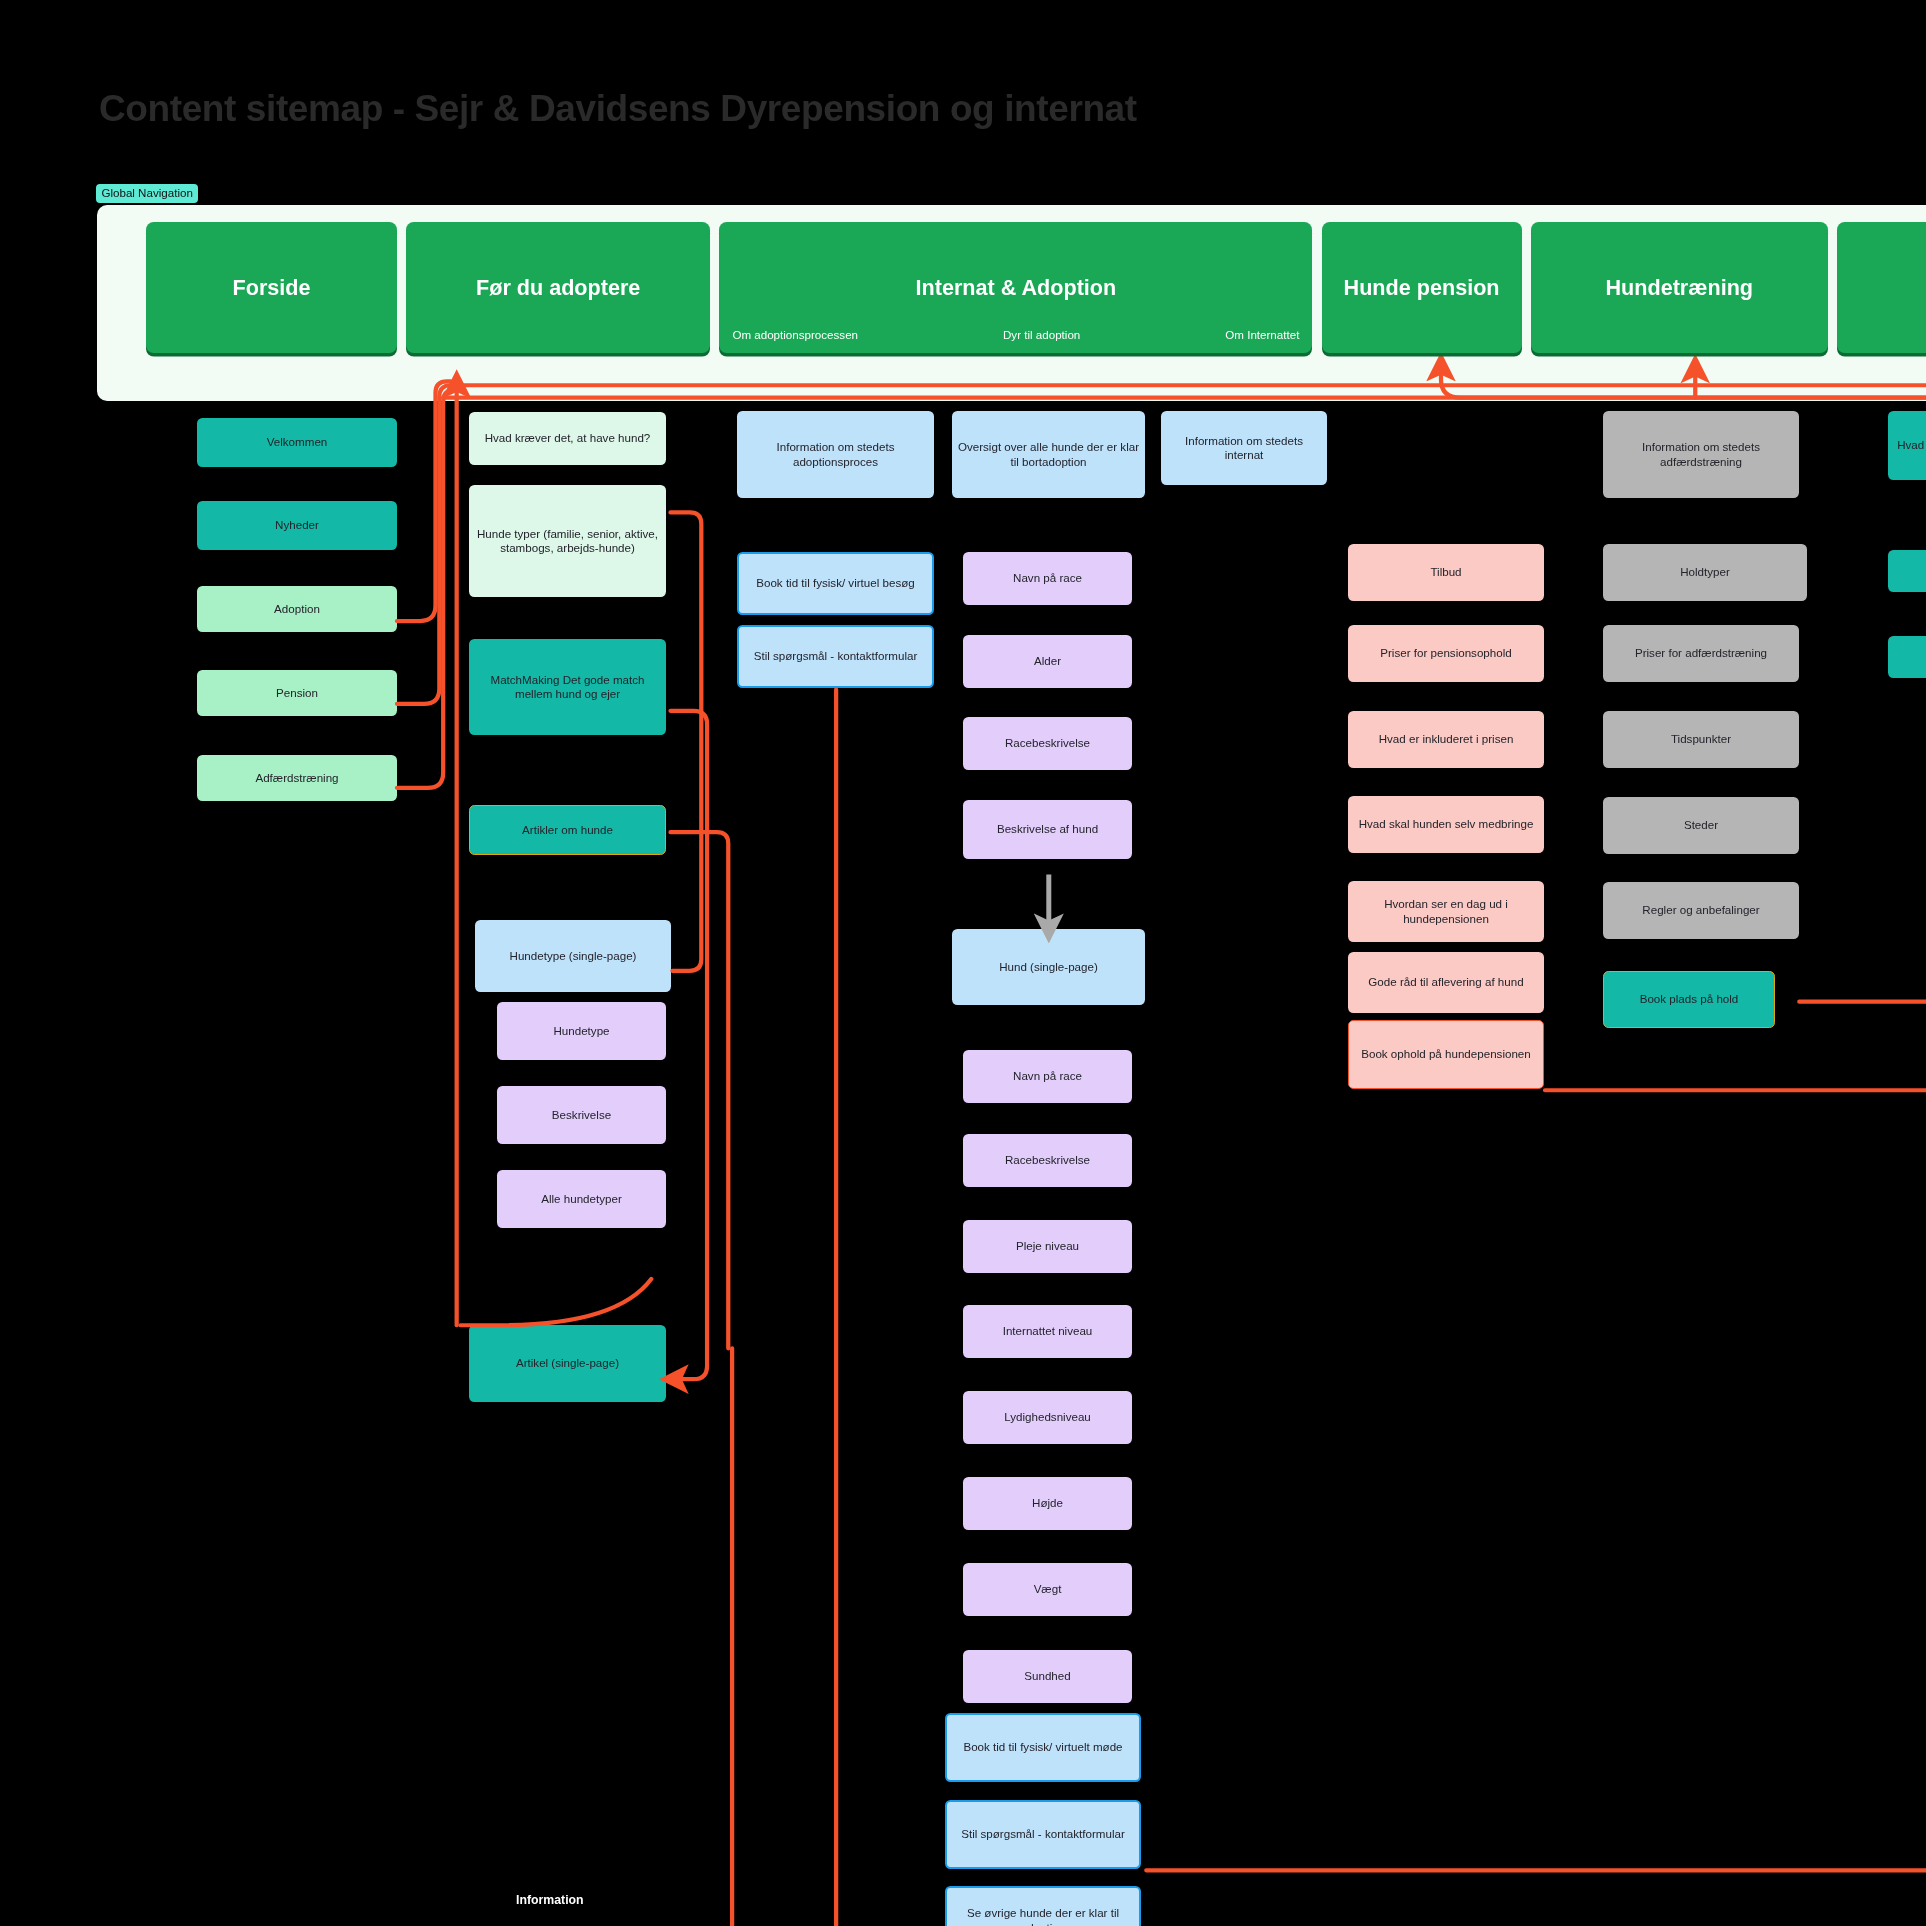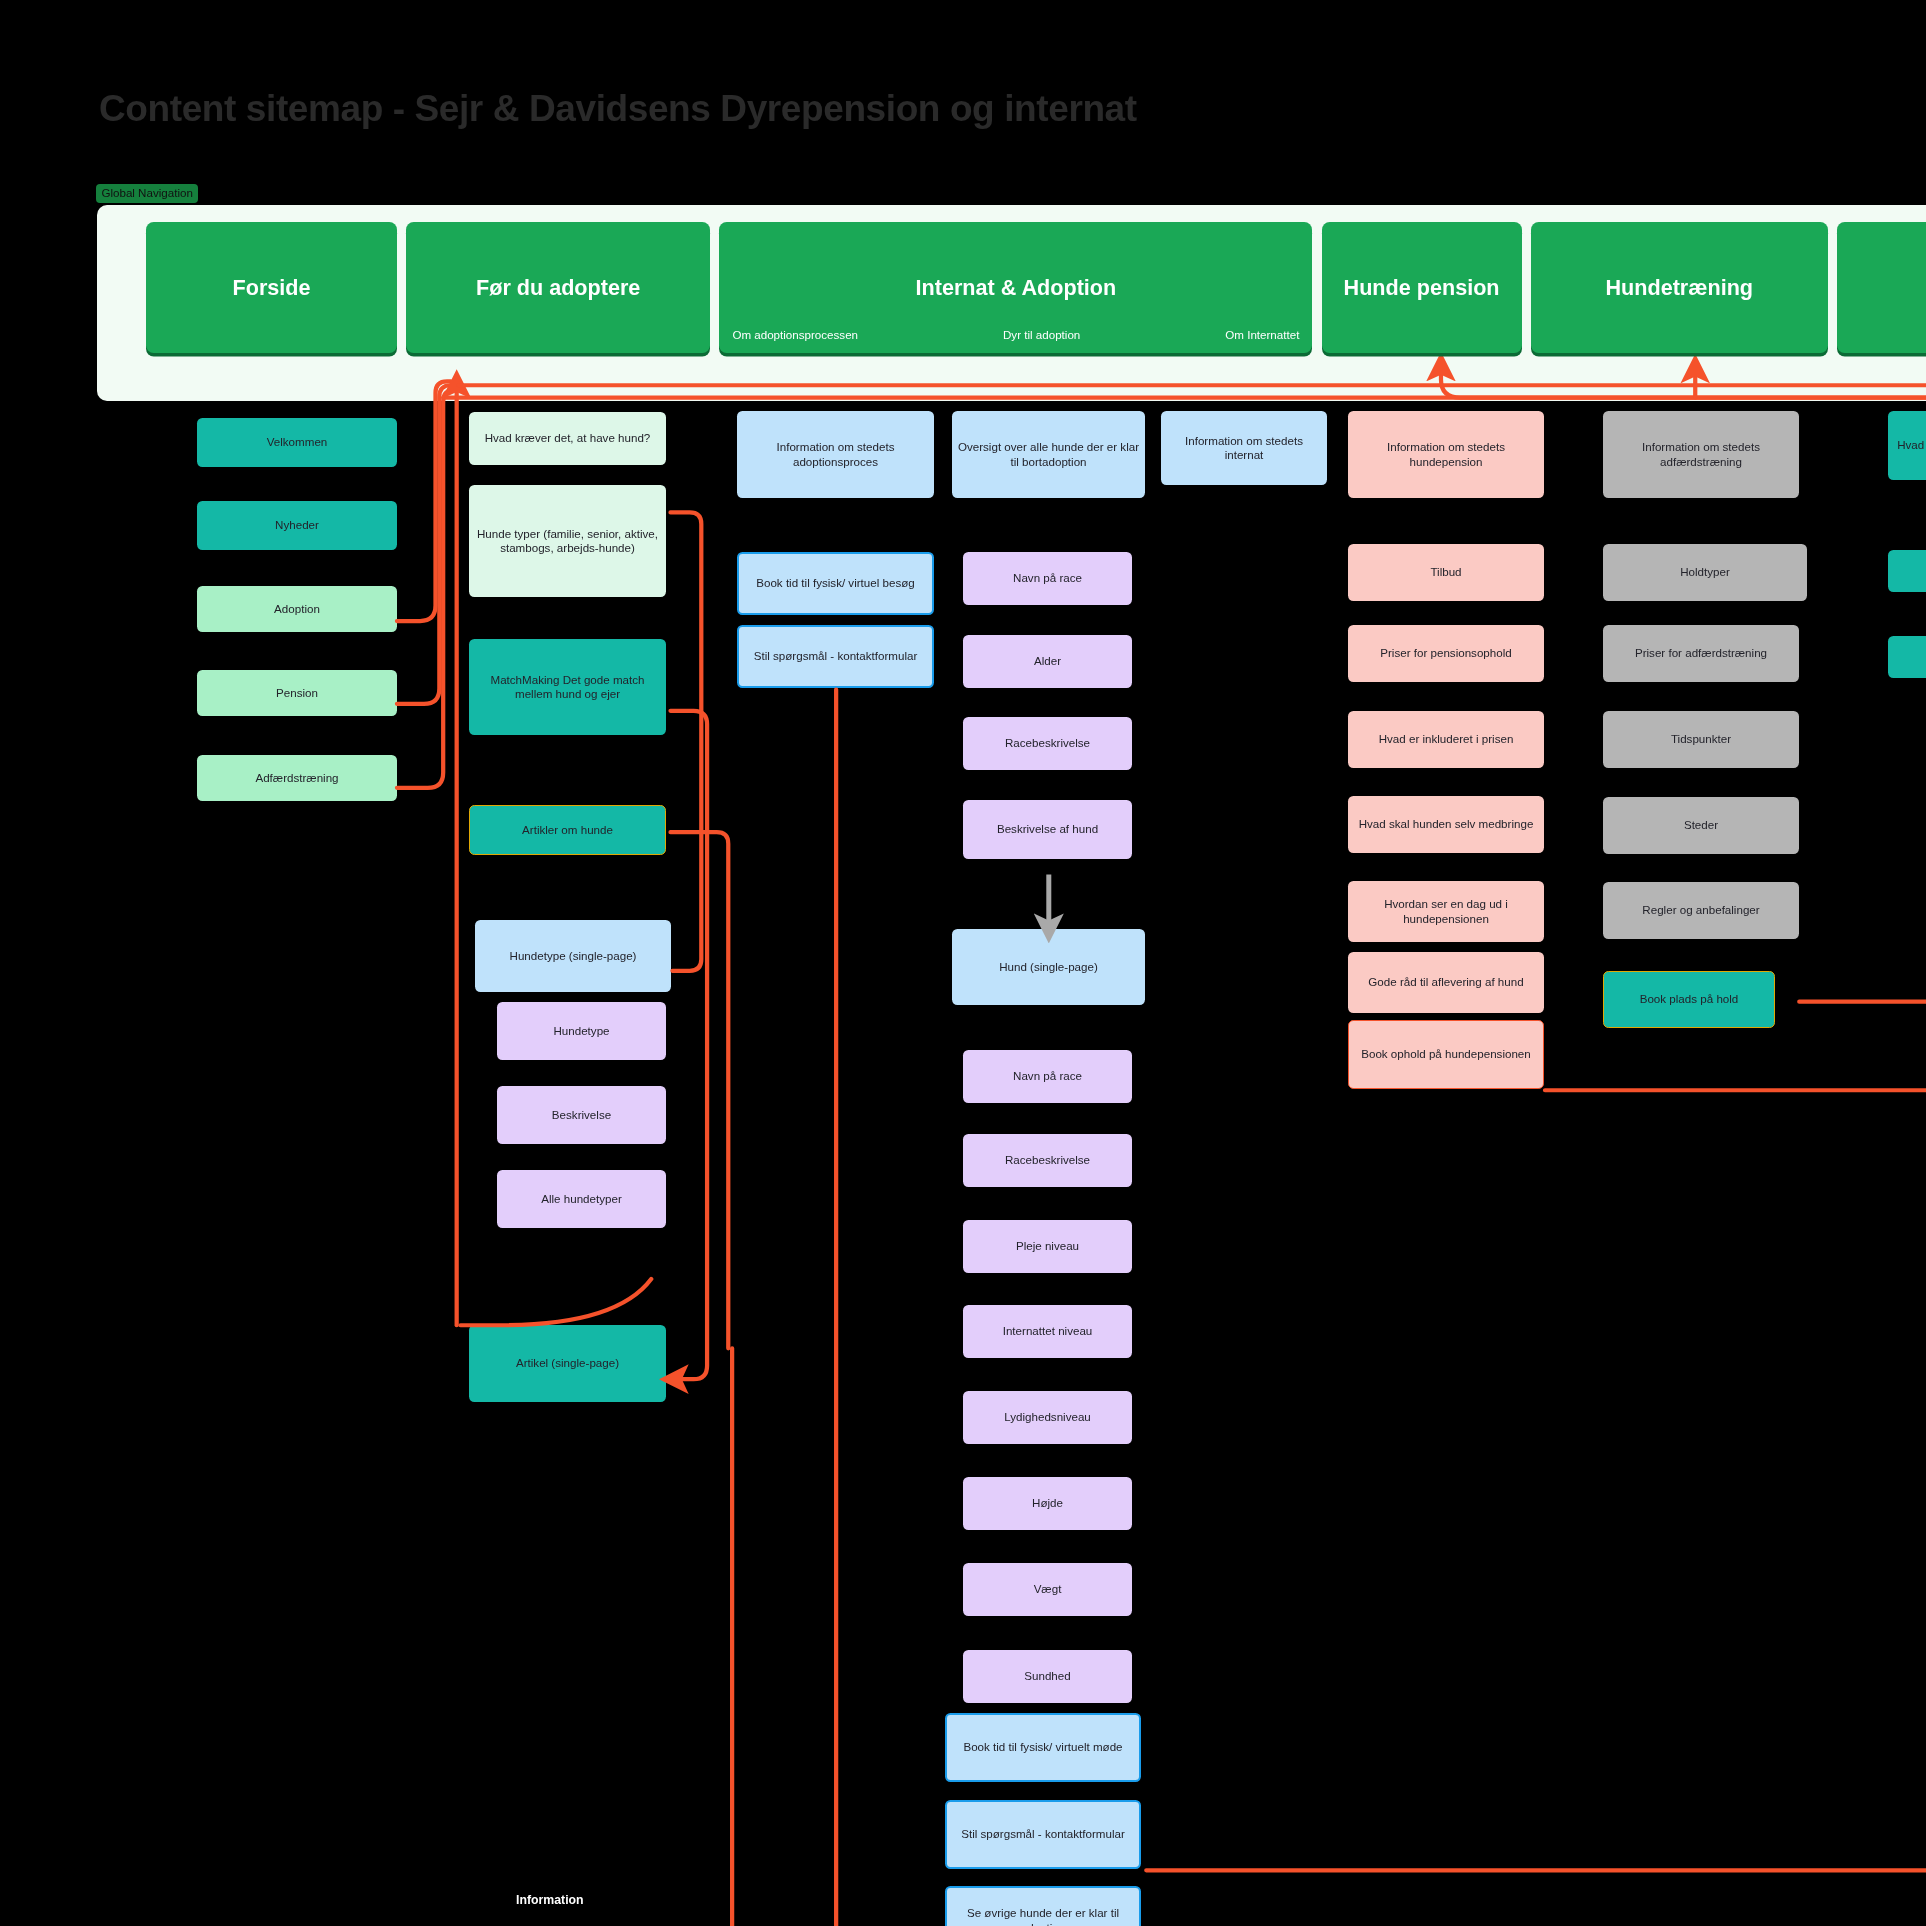--- a/index.html
+++ b/index.html
@@ -16,21 +16,21 @@
   .page-title {
     position: absolute; left: 99px; top: 88px;
     font-size: 37px; font-weight: bold;
     color: #2a2a2a; letter-spacing: -0.4px;
     white-space: nowrap;
   }
 
   
   .gn-badge {
     position: absolute; left: 96px; top: 184px;
-    background: #15803d; color: #111;
+    background: #5eead4; color: #111;
     font-size: 11.6px; padding: 2.3px 5.4px 3.5px 5.4px;
     border-radius: 3.9px; white-space: nowrap;
   }
   .nav-shell {
     position: absolute; left: 97px; top: 205px;
     width: 1867px; height: 196px;
     background: #f2fbf4; border-radius: 10px;
   }
   .nav-row {
     position: absolute; left: 146px; top: 222px;
@@ -283,23 +283,20 @@
     <span>Stil spørgsmål - kontaktformular</span>
     </div>
   <div class="node n-blue hl-blue" style="left:945px;top:1886px;width:196px;height:69px;">
     <span>Se øvrige hunde der er klar til adoption</span>
     </div>
 
   <div class="node n-blue" style="left:1161px;top:411px;width:166px;height:74px;">
     <span>Information om stedets internat</span>
     </div>
 
-  <div class="node n-pink" style="left:1348px;top:411px;width:196px;height:87px;">
-    <span>Information om stedets hundepension</span>
-    </div>
   <div class="node n-pink" style="left:1348px;top:544px;width:196px;height:57px;">
     <span>Tilbud</span>
     </div>
   <div class="node n-pink" style="left:1348px;top:625px;width:196px;height:57px;">
     <span>Priser for pensionsophold</span>
     </div>
   <div class="node n-pink" style="left:1348px;top:711px;width:196px;height:57px;">
     <span>Hvad er inkluderet i prisen</span>
     </div>
   <div class="node n-pink" style="left:1348px;top:796px;width:196px;height:57px;">

